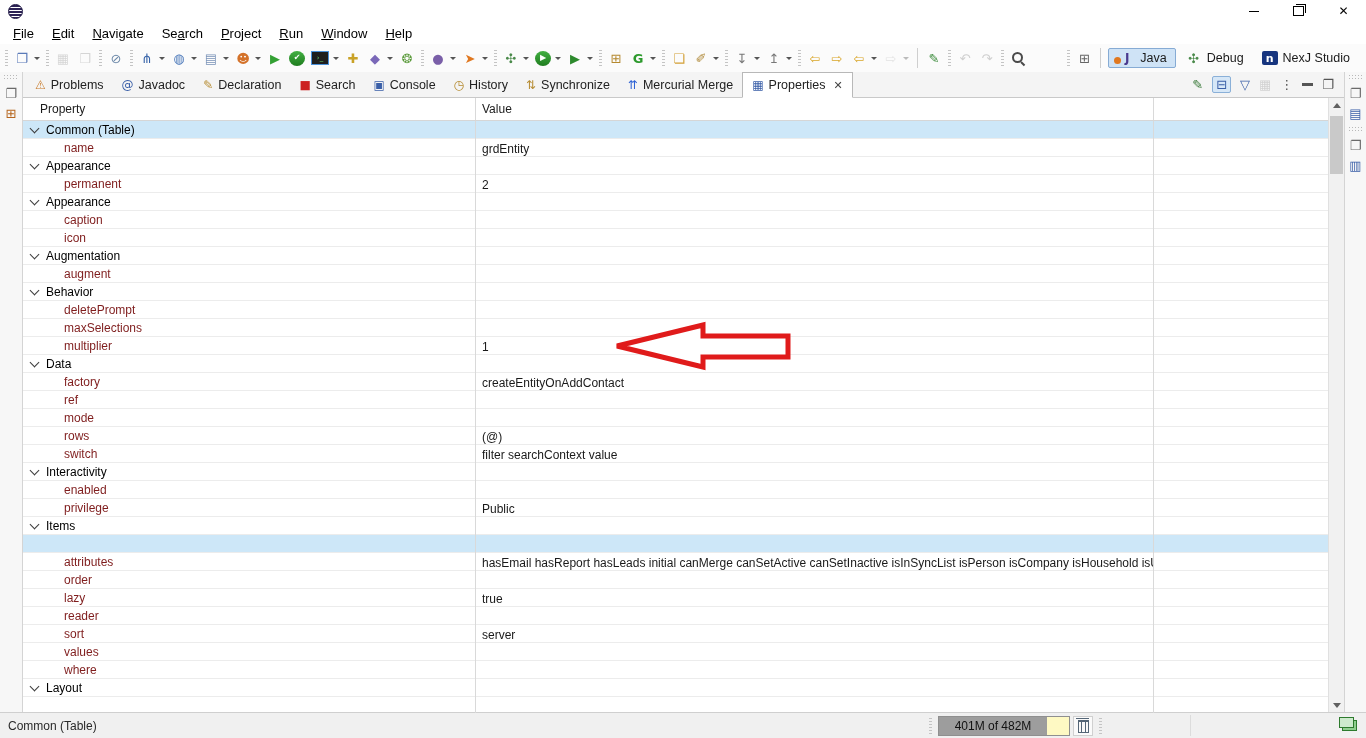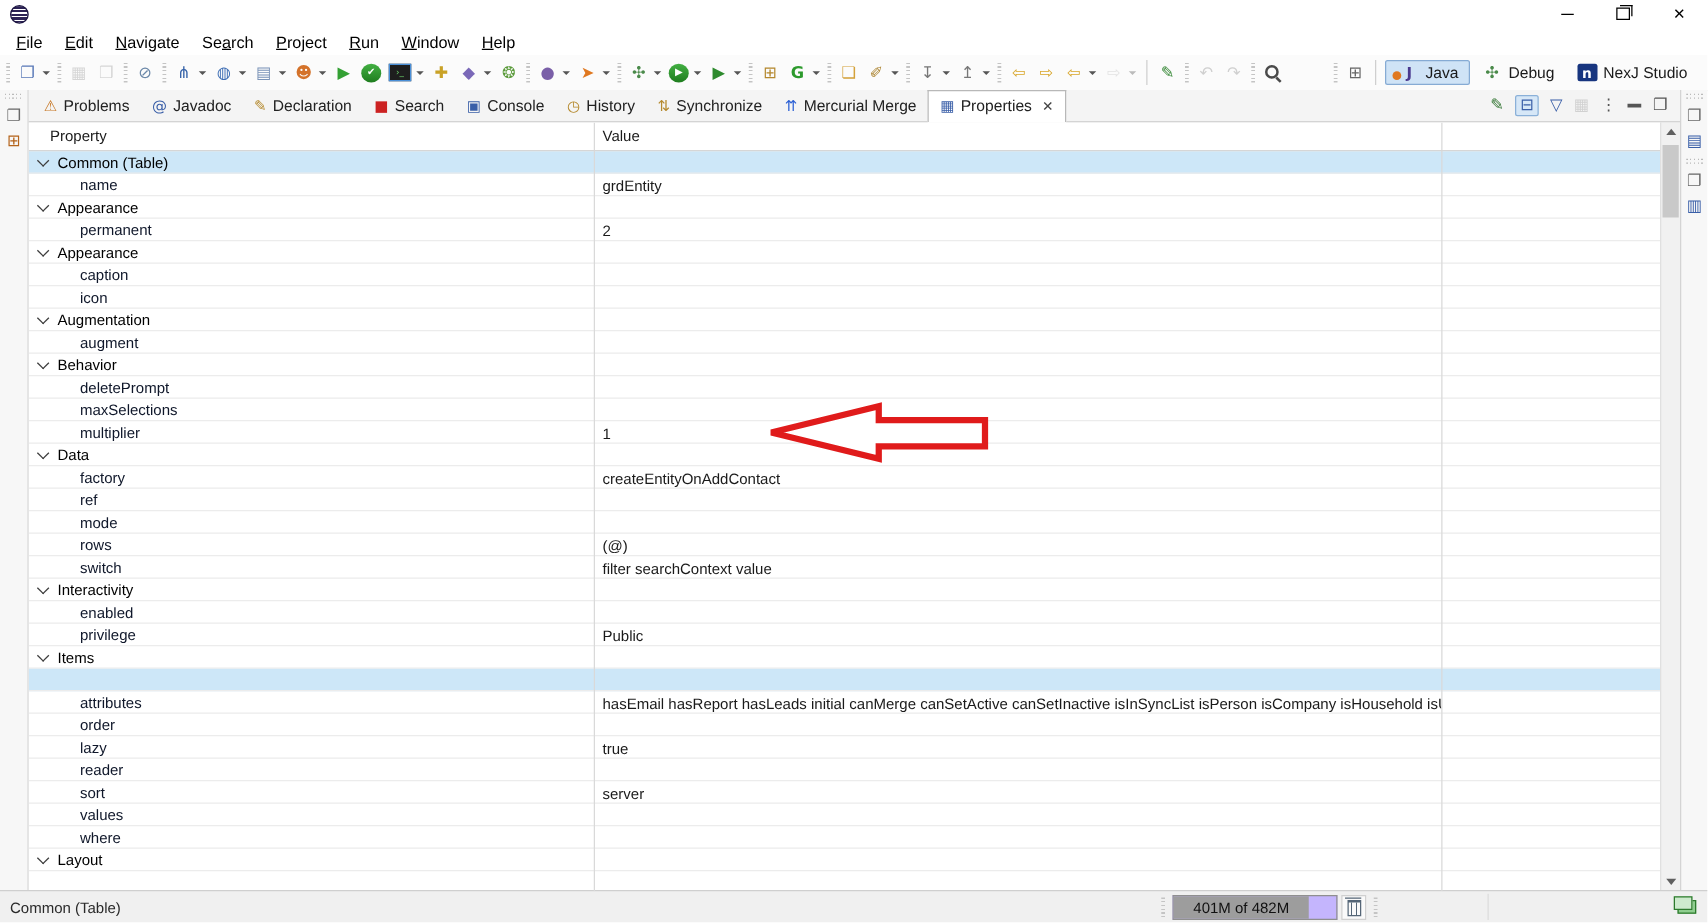--- a/index.html
+++ b/index.html
@@ -81,36 +81,36 @@
   .th-val{padding-left:7px;}
   .rows{position:relative;}
   .prow{height:18px;display:flex;align-items:center;border-bottom:1px solid #ececec;box-sizing:border-box;position:relative;}
   .prow.selected{background:#cde7f8;}
   .cell-a{width:452px;flex:none;display:flex;align-items:center;height:100%;box-sizing:border-box;}
   .cell-b{width:678px;flex:none;padding-left:7px;display:flex;align-items:flex-end;height:100%;box-sizing:border-box;
     white-space:nowrap;overflow:hidden;}
   .chev{width:6px;height:6px;border-left:1.4px solid #3c3c3c;border-bottom:1.4px solid #3c3c3c;transform:rotate(-45deg);
     margin-left:8px;margin-right:8px;margin-top:-3px;flex:none;}
   .cat-label{color:#000;}
-  .prop-label{padding-left:41px;color:#0f172a;}
+  .prop-label{padding-left:41px;color:#7f1d1d;}
 
   
   .vscroll{width:15px;background:#f1f1f1;position:relative;flex:none;border-left:1px solid #e0e0e0;}
   .sarrow{position:absolute;left:0;width:15px;height:15px;display:flex;align-items:center;justify-content:center;}
   .sarrow.up{top:0;} .sarrow.down{bottom:0;}
   .tri-up{width:0;height:0;border-left:4px solid transparent;border-right:4px solid transparent;border-bottom:5px solid #606060;}
   .tri-down{width:0;height:0;border-left:4px solid transparent;border-right:4px solid transparent;border-top:5px solid #606060;}
   .sthumb{position:absolute;left:1px;width:13px;top:18px;height:58px;background:#c9c9c9;}
 
   
   .statusbar{position:absolute;left:0;right:0;bottom:0;height:25px;background:#f0f0f0;border-top:1px solid #cfcfcf;
     display:flex;align-items:center;}
   .status-left{padding-left:8px;color:#2a2a2a;}
   .mem-widget{position:absolute;left:926px;top:3px;display:flex;align-items:center;gap:3px;}
-  .mem-bar{width:130px;height:18px;border:1px solid #8f8f8f;background:#c4b5fd;position:relative;}
+  .mem-bar{width:130px;height:18px;border:1px solid #8f8f8f;background:#fef9c3;position:relative;}
   .mem-fill{position:absolute;left:0;top:0;bottom:0;width:83%;background:#9d9d9d;}
   .mem-text{position:absolute;left:0;top:0;right:22px;bottom:0;display:flex;align-items:center;justify-content:center;color:#111;font-size:12px;}
   .trash-btn{width:18px;height:18px;display:flex;align-items:center;justify-content:center;border:1px solid #d0d0d0;background:#fafafa;}
   .trash{width:9px;height:10px;border:1px solid #567;border-top:2px solid #567;position:relative;
     background:repeating-linear-gradient(90deg,transparent 0 2px,#567 2px 3px,transparent 3px 4px);}
   .trash::before{content:"";position:absolute;left:-3px;top:-4px;width:13px;height:1px;background:#567;}
   .stack-icon{position:absolute;right:9px;top:7px;width:13px;height:9px;background:#8fce8f;border:1px solid #2d7a2d;}
   .stack-icon::before{content:"";position:absolute;left:-4px;top:-4px;width:13px;height:9px;background:#cdeacd;border:1px solid #2d7a2d;}
   .status-div{position:absolute;left:1190px;top:2px;bottom:2px;width:1px;background:#dcdcdc;}
 </style>

